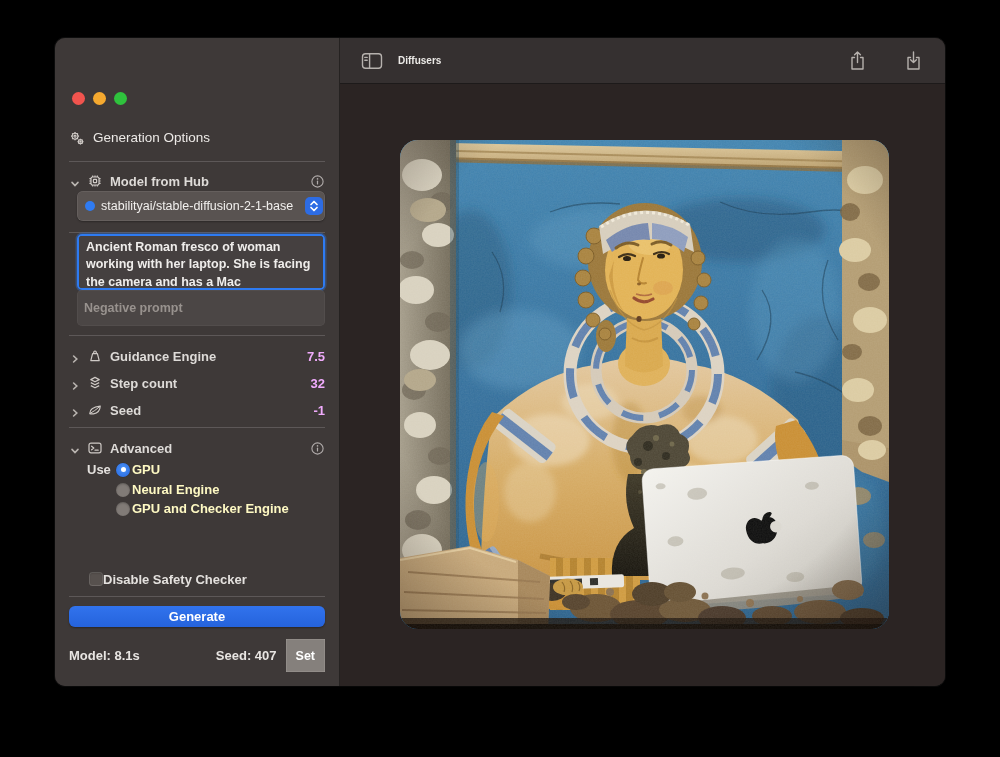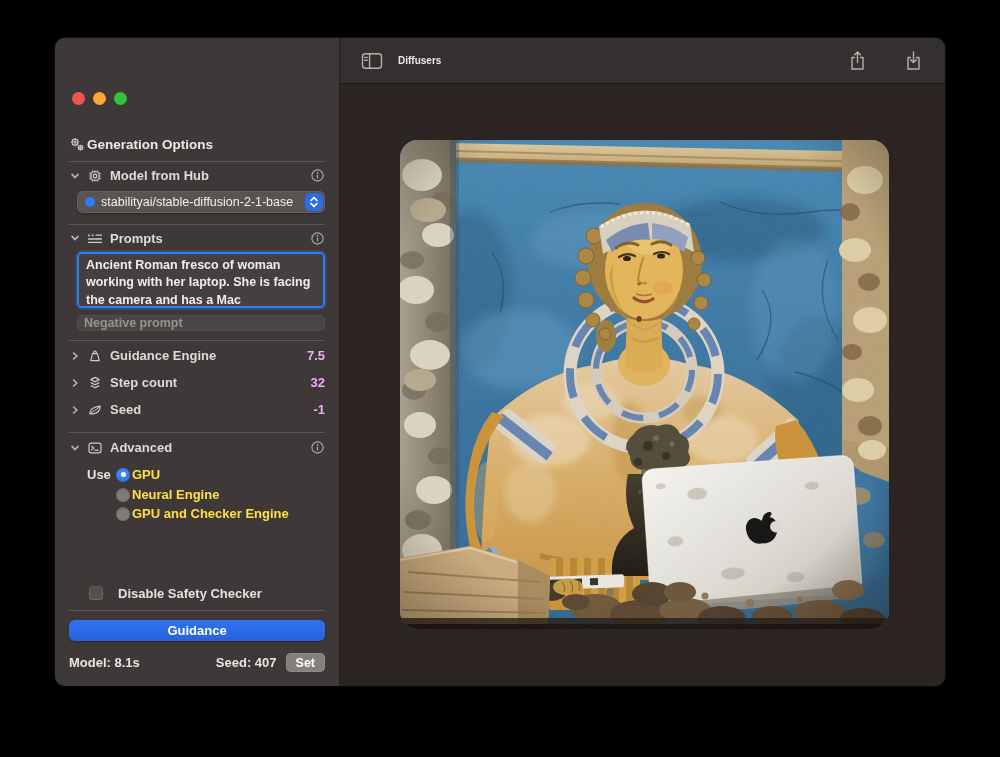--- a/index.html
+++ b/index.html
@@ -15,75 +15,75 @@
     width:285px; flex:none; background:#3e3938; border-right:1px solid rgba(0,0,0,.4);
     display:flex; flex-direction:column; padding:92px 14px 14px 14px; position:relative;
     color:#e2dfdc;
   }
   .traffic { position:absolute; top:54px; left:17px; display:flex; gap:8px; }
   .light { width:13px; height:13px; border-radius:50%; }
   .light.red { background:#f1544e; }
   .light.yellow { background:#f5a92f; }
   .light.green { background:#2fc23d; }
 
-  .sec-header { display:flex; align-items:flex-end; gap:2px; height:22px; font-weight:700; font-size:13.5px; color:#ecead0; color:#ece9e6; }
+  .sec-header { display:flex; align-items:flex-start; gap:8px; height:22px; font-weight:400; font-size:13.5px; color:#ecead0; color:#ece9e6; }
   .divider { height:1px; background:rgba(255,255,255,.16); margin:9px 0 0 0; }
-  .row { display:flex; align-items:center; height:27px; gap:7px; font-size:13px; font-weight:700; color:#dedbd8; }
+  .row { display:flex; align-items:flex-end; height:27px; gap:7px; font-size:13px; font-weight:700; color:#dedbd8; }
   .row .spacer, .flexspacer { flex:1; }
   .chev { width:11px; flex:none; display:flex; justify-content:center; }
   .val { font-weight:700; color:#f0abfc; font-size:13px; }
   .icon16 { width:16px; height:16px; flex:none; }
   .info { width:15px; height:15px; flex:none; cursor:pointer; }
 
   .popup {
-    margin:2px 0 0 8px; height:22px; background:#595351; border-radius:6px;
+    margin:2px 0 0 8px; height:30px; background:#595351; border-radius:6px;
     display:flex; align-items:center; padding:0 2px 0 8px; gap:6px;
     box-shadow:inset 0 0 0 0.5px rgba(255,255,255,.15), 0 1px 2px rgba(0,0,0,.3);
     cursor:pointer;
   }
   .popup .dot { width:10px; height:10px; border-radius:50%; background:#2f7bf2; flex:none; }
   .popup .ptext { font-size:12.5px; color:#f2f0ee; white-space:nowrap; flex:1; }
   .popup .stepper { width:18px; height:18px; border-radius:5px; background:#2d6ce4; display:flex; align-items:center; justify-content:center; flex:none; }
 
   .prompt-area {
     margin:1px 0 0 8px; height:56px; background:#454040; border:2px solid #2e7bf2; border-radius:5px;
     box-shadow:0 0 0 1.5px rgba(46,123,242,.35);
     width:calc(100% - 8px); resize:none; outline:none;
     color:#efedeb; font-size:12.5px; line-height:1.38; padding:3px 7px;
     font-family:"Liberation Sans", sans-serif; font-weight:700;
   }
   .neg-input {
-    margin:7px 0 0 8px; height:16px; background:#4b4645; border:none; border-radius:5px;
+    margin:0 0 0 8px; height:36px; background:#4b4645; border:none; border-radius:5px;
     width:calc(100% - 8px); outline:none; padding:0 7px;
     color:#efedeb; font-size:12.5px; font-family:"Liberation Sans", sans-serif;
     box-shadow:inset 0 0 0 0.5px rgba(255,255,255,.08);
   }
   .neg-input::placeholder { color:#98928e; font-weight:700; }
 
   .use-block { margin-top:3px; padding-left:18px; font-size:13px; }
   .use-row { display:flex; align-items:center; gap:2px; height:19px; margin-bottom:0; }
   .use-row.first { height:21px; }
   .use-label { font-weight:700; color:#e4e1de; width:27px; }
   .use-indent { width:27px; }
   .radio { width:14px; height:14px; border-radius:50%; background:#817b77; flex:none; box-shadow:inset 0 1px 2px rgba(0,0,0,.25); cursor:pointer; }
   .radio.sel { background:radial-gradient(circle at 50% 40%, #4b93f7, #2667e0); box-shadow:0 0 0 0.5px rgba(0,0,0,.2); position:relative; }
   .radio.sel::after { content:""; position:absolute; left:4.5px; top:4.5px; width:5px; height:5px; border-radius:50%; background:#fff; }
-  .opt-label { font-weight:700; color:#fde047; cursor:default; }
+  .opt-label { font-weight:700; color:#fef9c3; cursor:default; }
 
   .bottom-cluster { margin-top:auto; }
-  .check-row { display:flex; align-items:center; gap:15px; height:20px; font-size:13px; font-weight:700; color:#e4e1de;padding-left:20px; }
+  .check-row { display:flex; align-items:center; gap:0; height:20px; font-size:13px; font-weight:700; color:#e4e1de;padding-left:20px; }
   .checkbox { width:14px; height:14px; border-radius:3.5px; background:#57514e; box-shadow:inset 0 0 0 1px rgba(255,255,255,.14), inset 0 1px 2px rgba(0,0,0,.3); cursor:pointer; }
   .generate-btn {
     margin-top:9px; height:21px; width:100%; border:none; border-radius:6px;
     background:linear-gradient(#3173ed, #2563dc); color:#fff; font-weight:700; font-size:13px;
     font-family:"Liberation Sans", sans-serif; cursor:pointer; box-shadow:0 1px 2px rgba(0,0,0,.35);
   }
   .status-row { display:flex; align-items:center; margin-top:12px; font-size:13px; font-weight:700; color:#e8e5e2; }
   .set-btn {
-    margin-left:9px; height:19px; padding:0 10px; border:none; border-radius:5px;
+    margin-left:9px; height:33px; padding:0 10px; border:none; border-radius:0;
     background:#868078; background:#85807c; color:#fff; font-weight:700; font-size:12.5px;
     font-family:"Liberation Sans", sans-serif; cursor:pointer; box-shadow:inset 0 0 0 .5px rgba(255,255,255,.2);
   }
 
   
   .main { flex:1; display:flex; flex-direction:column; background:#2b2423; }
   .titlebar {
     height:46px; flex:none; background:#353030; border-bottom:1px solid rgba(0,0,0,.45);
     display:flex; align-items:center; padding:0 20px; gap:14px;
   }
@@ -155,43 +155,20 @@
       <span class="ptext">stabilityai/stable-diffusion-2-1-base</span>
       <span class="stepper">
         <svg width="10" height="12" viewBox="0 0 10 12">
             <path d="M2,4.5 L5,1.5 L8,4.5 M2,7.5 L5,10.5 L8,7.5" stroke="#fff" stroke-width="1.7" fill="none" stroke-linecap="round" stroke-linejoin="round"></path>
           </svg>
       </span>
     </div>
 
     <div class="divider" style="margin-top:11px;"></div>
 
-    <div class="row" style="height:26px;">
-      <span class="chev">
-        <svg width="10" height="10" viewBox="0 0 10 10">
-            <path d="M2,3.4 L5,6.6 L8,3.4" stroke="#b9b4b0" stroke-width="1.6" fill="none" stroke-linecap="round"></path>
-          </svg>
-      </span>
-      <svg class="icon16" width="16" height="16" viewBox="0 0 16 16">
-        <g fill="#cfcac6">
-          <path d="M2.6,3.2 q-1.6,1 -1.6,3 l1.8,0 l0,-1.6 l-1,0 q.2,-.9 1.2,-1.4 z"></path>
-          <path d="M6.2,3.2 q-1.6,1 -1.6,3 l1.8,0 l0,-1.6 l-1,0 q.2,-.9 1.2,-1.4 z"></path>
-        </g>
-        <g stroke="#cfcac6" stroke-width="1.3" stroke-linecap="round">
-            <path d="M9,5.2 h5.5 M1.5,9 h13 M1.5,12.4 h13"></path>
-          </g>
-      </svg>
-      <span>Prompts</span>
-      <span class="spacer"></span>
-      <svg class="info" viewBox="0 0 15 15">
-        <circle cx="7.5" cy="7.5" r="5.6" stroke="#b1acab" stroke-width="1.1" fill="none"></circle>
-        <circle cx="7.5" cy="4.9" r=".8" fill="#b1acab"></circle>
-          <rect x="6.9" y="6.6" width="1.2" height="4" rx=".6" fill="#b1acab"></rect>
-      </svg>
-    </div>
 
     <textarea class="prompt-area" spellcheck="false" style="">Ancient Roman fresco of woman working with her laptop. She is facing the camera and has a Mac</textarea>
     <input class="neg-input" placeholder="Negative prompt" style="">
 
     <div class="divider" style="margin-top:9px;"></div>
 
     <div class="row" style="margin-top:1px;">
       <span class="chev">
         <svg width="10" height="10" viewBox="0 0 10 10">
             <path d="M3.6,2 L6.8,5 L3.6,8" stroke="#b9b4b0" stroke-width="1.6" fill="none" stroke-linecap="round"></path>
@@ -283,21 +260,21 @@
         <span class="opt-label">GPU and Checker Engine</span>
       </div>
     </div>
 
     <div class="bottom-cluster">
       <div class="check-row">
         <span class="checkbox"></span>
         <span>Disable Safety Checker</span>
       </div>
       <div class="divider" style="margin-top:7px;"></div>
-      <button class="generate-btn">Guidance</button>
+      <button class="generate-btn">Generate</button>
       <div class="status-row">
         <span>Model: 8.1s</span>
         <span class="flexspacer"></span>
         <span>Seed: 407</span>
         <button class="set-btn">Set</button>
       </div>
     </div>
   </div>
 
   <div class="main">

